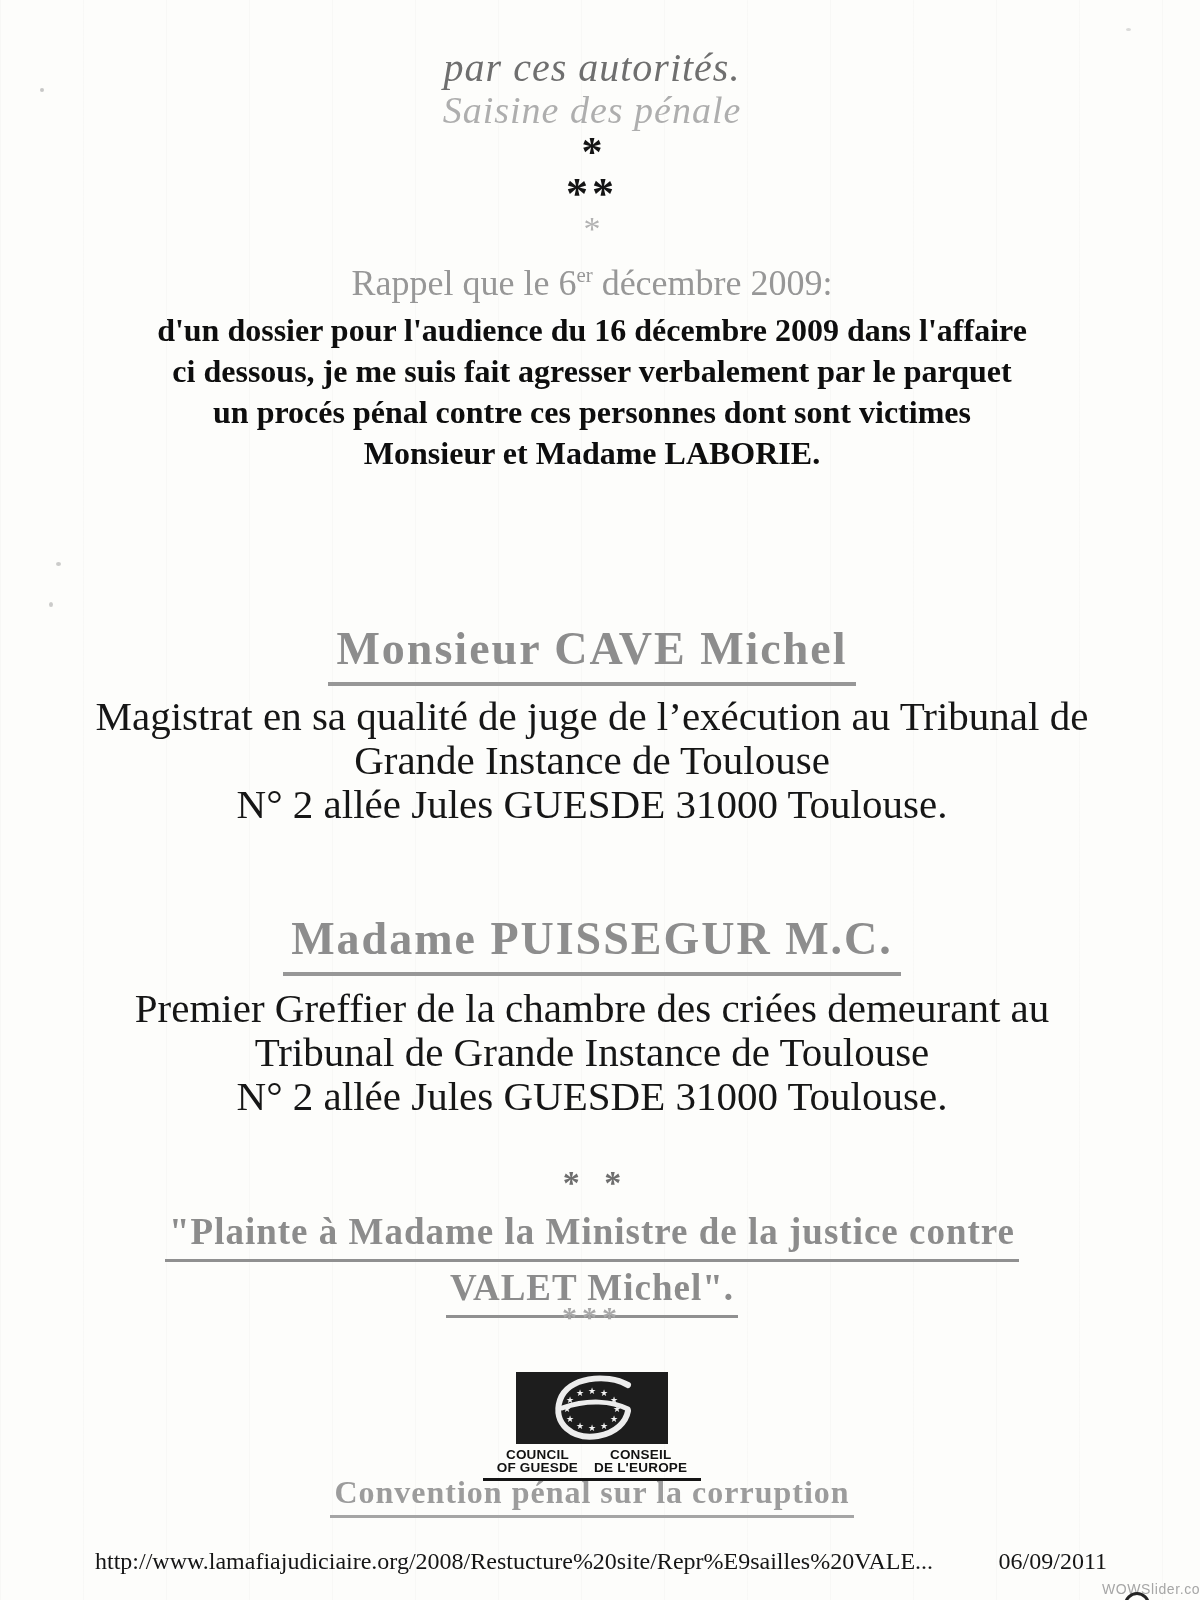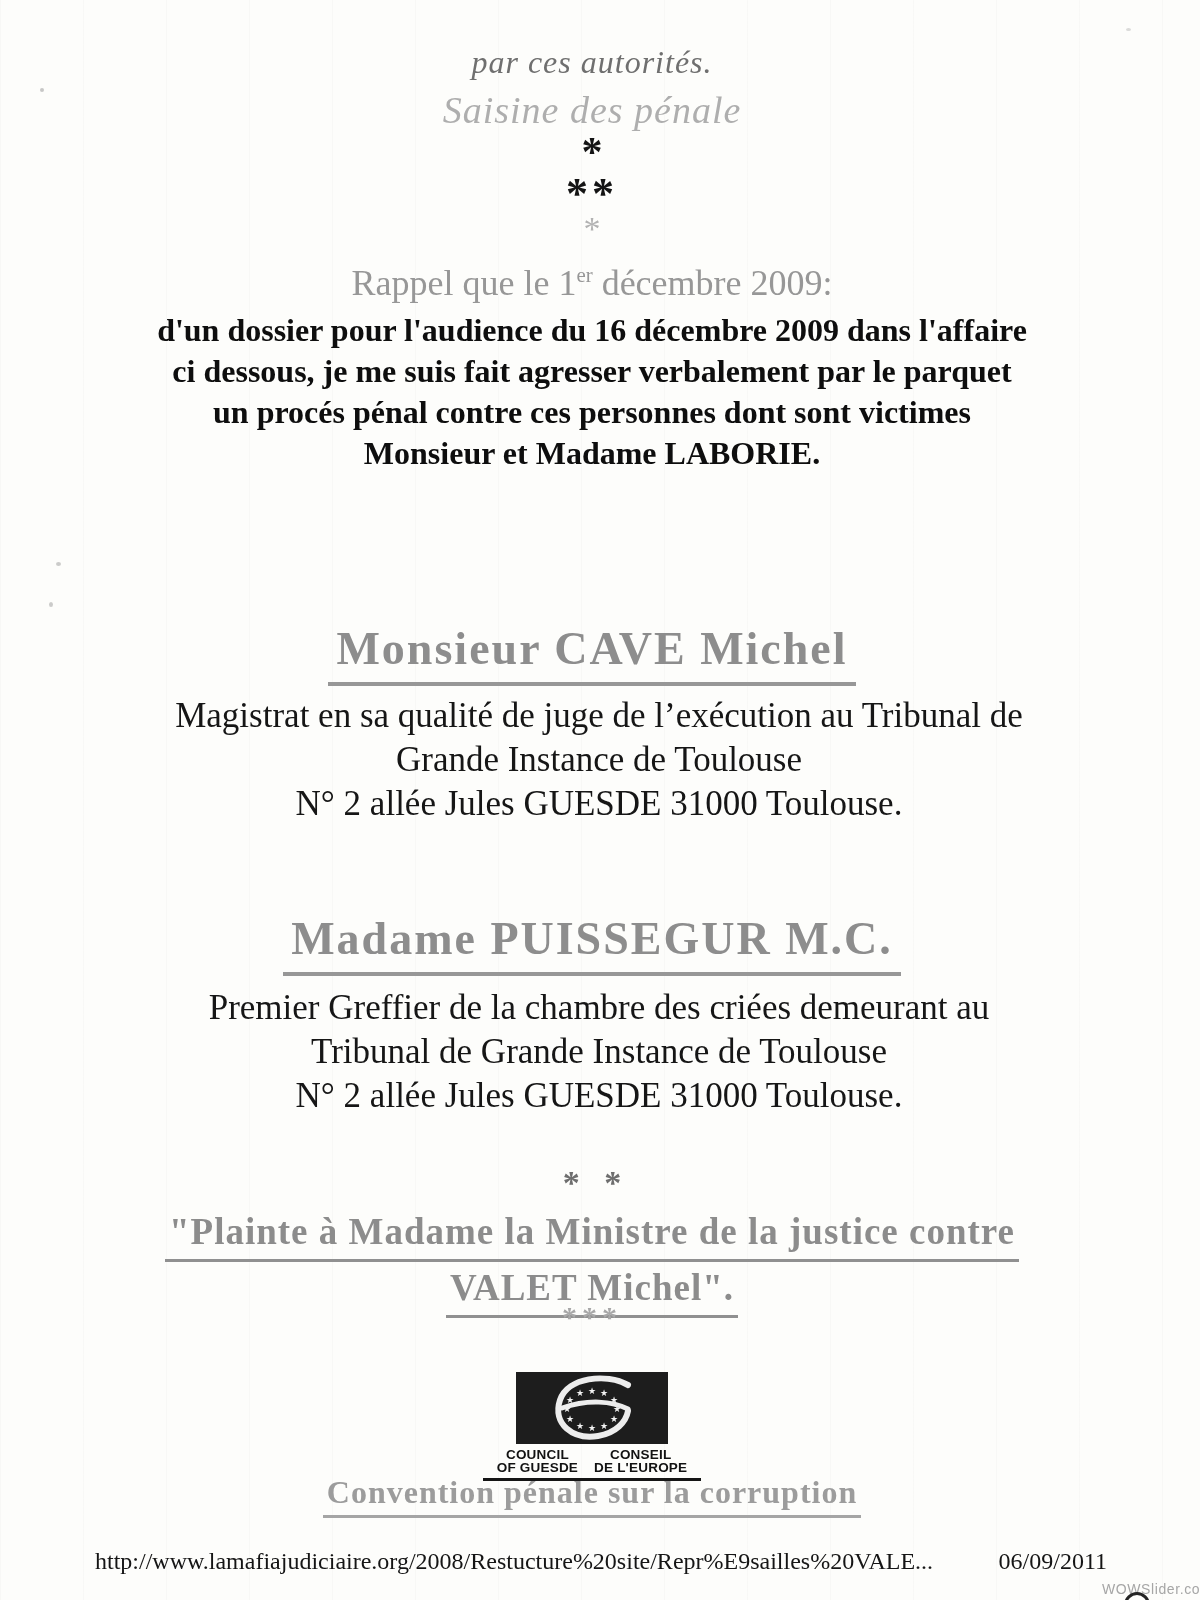--- a/index.html
+++ b/index.html
@@ -5,28 +5,28 @@
   html,body{margin:0;padding:0;background:#ffffff;}
   .page{
     position:relative;width:1200px;height:1600px;background:#fdfdfb;
     overflow:hidden;font-family:"Liberation Serif",serif;color:#111;
   }
   .page::before{
     content:"";position:absolute;inset:0;pointer-events:none;
     background:repeating-linear-gradient(90deg,rgba(0,0,0,0.018) 0 1px,transparent 1px 83px);
   }
   .abs{position:absolute;left:0;width:1184px;text-align:center;}
-  .ital-dark{font-style:italic;font-size:32px;color:#6f6f6f;letter-spacing:1px;}
+  .ital-dark{font-style:italic;font-size:40px;color:#6f6f6f;letter-spacing:1px;}
   .ital-light{font-style:italic;font-size:38px;color:#aeaeae;letter-spacing:1px;}
   .star-dark{font-weight:700;color:#141414;}
   .star-light{color:#b2b2b2;}
   .recall{font-size:36px;color:#979797;}
   .recall sup{font-size:0.58em;}
   .bold-par{font-weight:700;font-size:32px;line-height:41px;color:#0e0e0e;}
-  .reg-par{font-size:35px;line-height:44px;color:#161616;padding-left:7px;}
+  .reg-par{font-size:41px;line-height:44px;color:#161616;}
   .h-gray{font-size:46px;font-weight:700;color:#8d8d8d;letter-spacing:2px;margin-top:24px;}
   .h-gray .u{display:inline-block;border-bottom:4px solid #979797;padding:0 8px 7px;}
   .complaint{font-size:37px;line-height:52px;font-weight:700;color:#8c8c8c;letter-spacing:1px;}
   .complaint .u{display:inline-block;border-bottom:3px solid #909090;padding:0 4px 1px;}
   .sep-stars{font-size:34px;color:#6e6e6e;word-spacing:16px;font-weight:700;}
   .tri-stars{font-size:30px;color:#a8a8a8;letter-spacing:5px;font-weight:700;}
   .logo-wrap{position:absolute;left:0;width:1184px;text-align:center;}
   .logo-svg{display:block;margin:0 auto;}
   .coe-caption{display:flex;justify-content:center;gap:16px;margin-top:4px;
     font-family:"Liberation Sans",sans-serif;font-weight:bold;font-size:13.5px;
@@ -47,21 +47,21 @@
 
 <div class="page">
 
   <div class="abs ital-dark" style="top:44px;">par ces autorités.</div>
   <div class="abs ital-light" style="top:88px;">Saisine des pénale</div>
 
   <div class="abs star-dark" style="top:128px;font-size:42px;">*</div>
   <div class="abs star-dark" style="top:168px;font-size:44px;letter-spacing:4px;">**</div>
   <div class="abs star-light" style="top:210px;font-size:34px;">*</div>
 
-  <div class="abs recall" style="top:262px;"><span>Rappel que le 1</span><sup>er</sup><span> décembre 2009:</span></div>
+  <div class="abs recall" style="top:262px;"><span>Rappel que le 6</span><sup>er</sup><span> décembre 2009:</span></div>
 
   <div class="abs bold-par" style="top:310px;">
     <div>d'un dossier pour l'audience du 16 décembre 2009 dans l'affaire</div>
     <div>ci dessous, je me suis fait agresser verbalement par le parquet</div>
     <div>un procés pénal contre ces personnes dont sont victimes</div>
     <div>Monsieur et Madame LABORIE.</div>
   </div>
 
   <div class="abs h-gray" style="top:598px;"><span class="u">Monsieur CAVE Michel</span></div>
 
@@ -116,21 +116,21 @@
         <div>OF GUESDE</div>
       </div>
       <div>
         <div>CONSEIL</div>
         <div>DE L'EUROPE</div>
       </div>
     </div>
     <div class="coe-rule"></div>
   </div>
 
-  <div class="abs convention" style="top:1474px;"><span class="u">Convention pénale sur la corruption</span></div>
+  <div class="abs convention" style="top:1474px;"><span class="u">Convention pénal sur la corruption</span></div>
 
   <div class="footer">
     <span>http://www.lamafiajudiciaire.org/2008/Restucture%20site/Repr%E9sailles%20VALE...</span>
     <span>06/09/2011</span>
   </div>
 
   <div class="watermark">WOWSlider.com</div>
 
   <div class="partial-glyph"></div>
 

